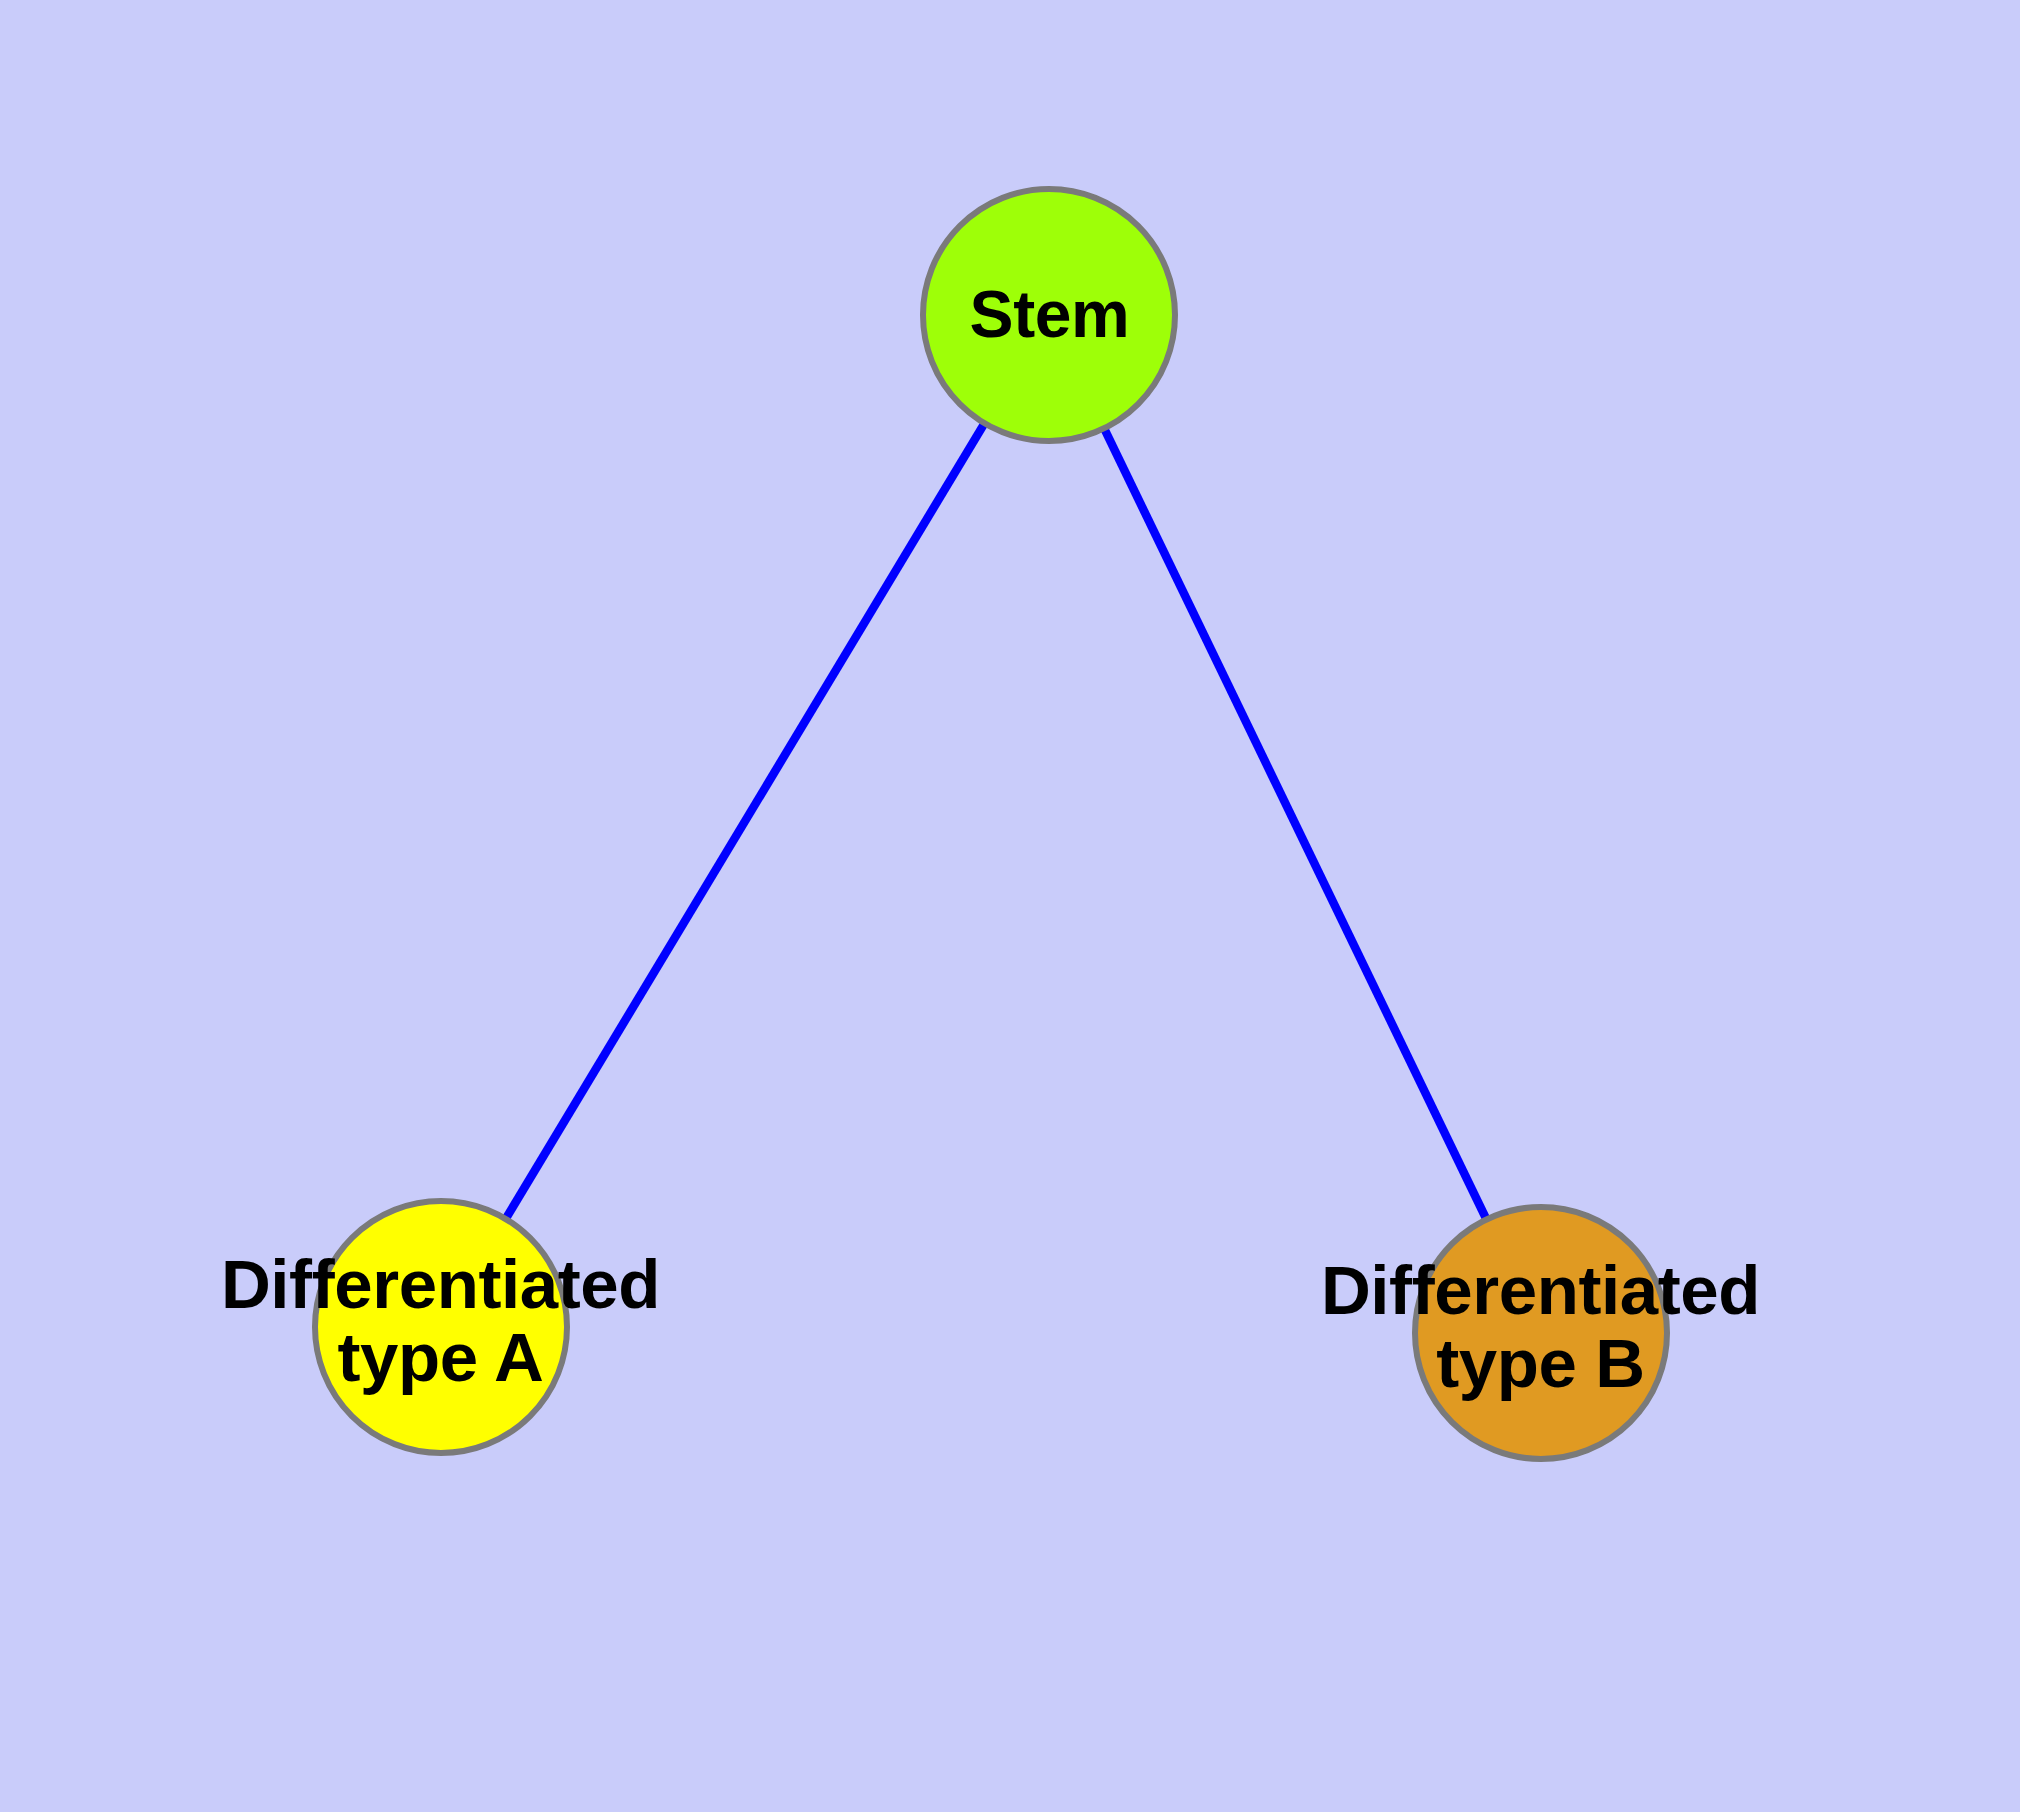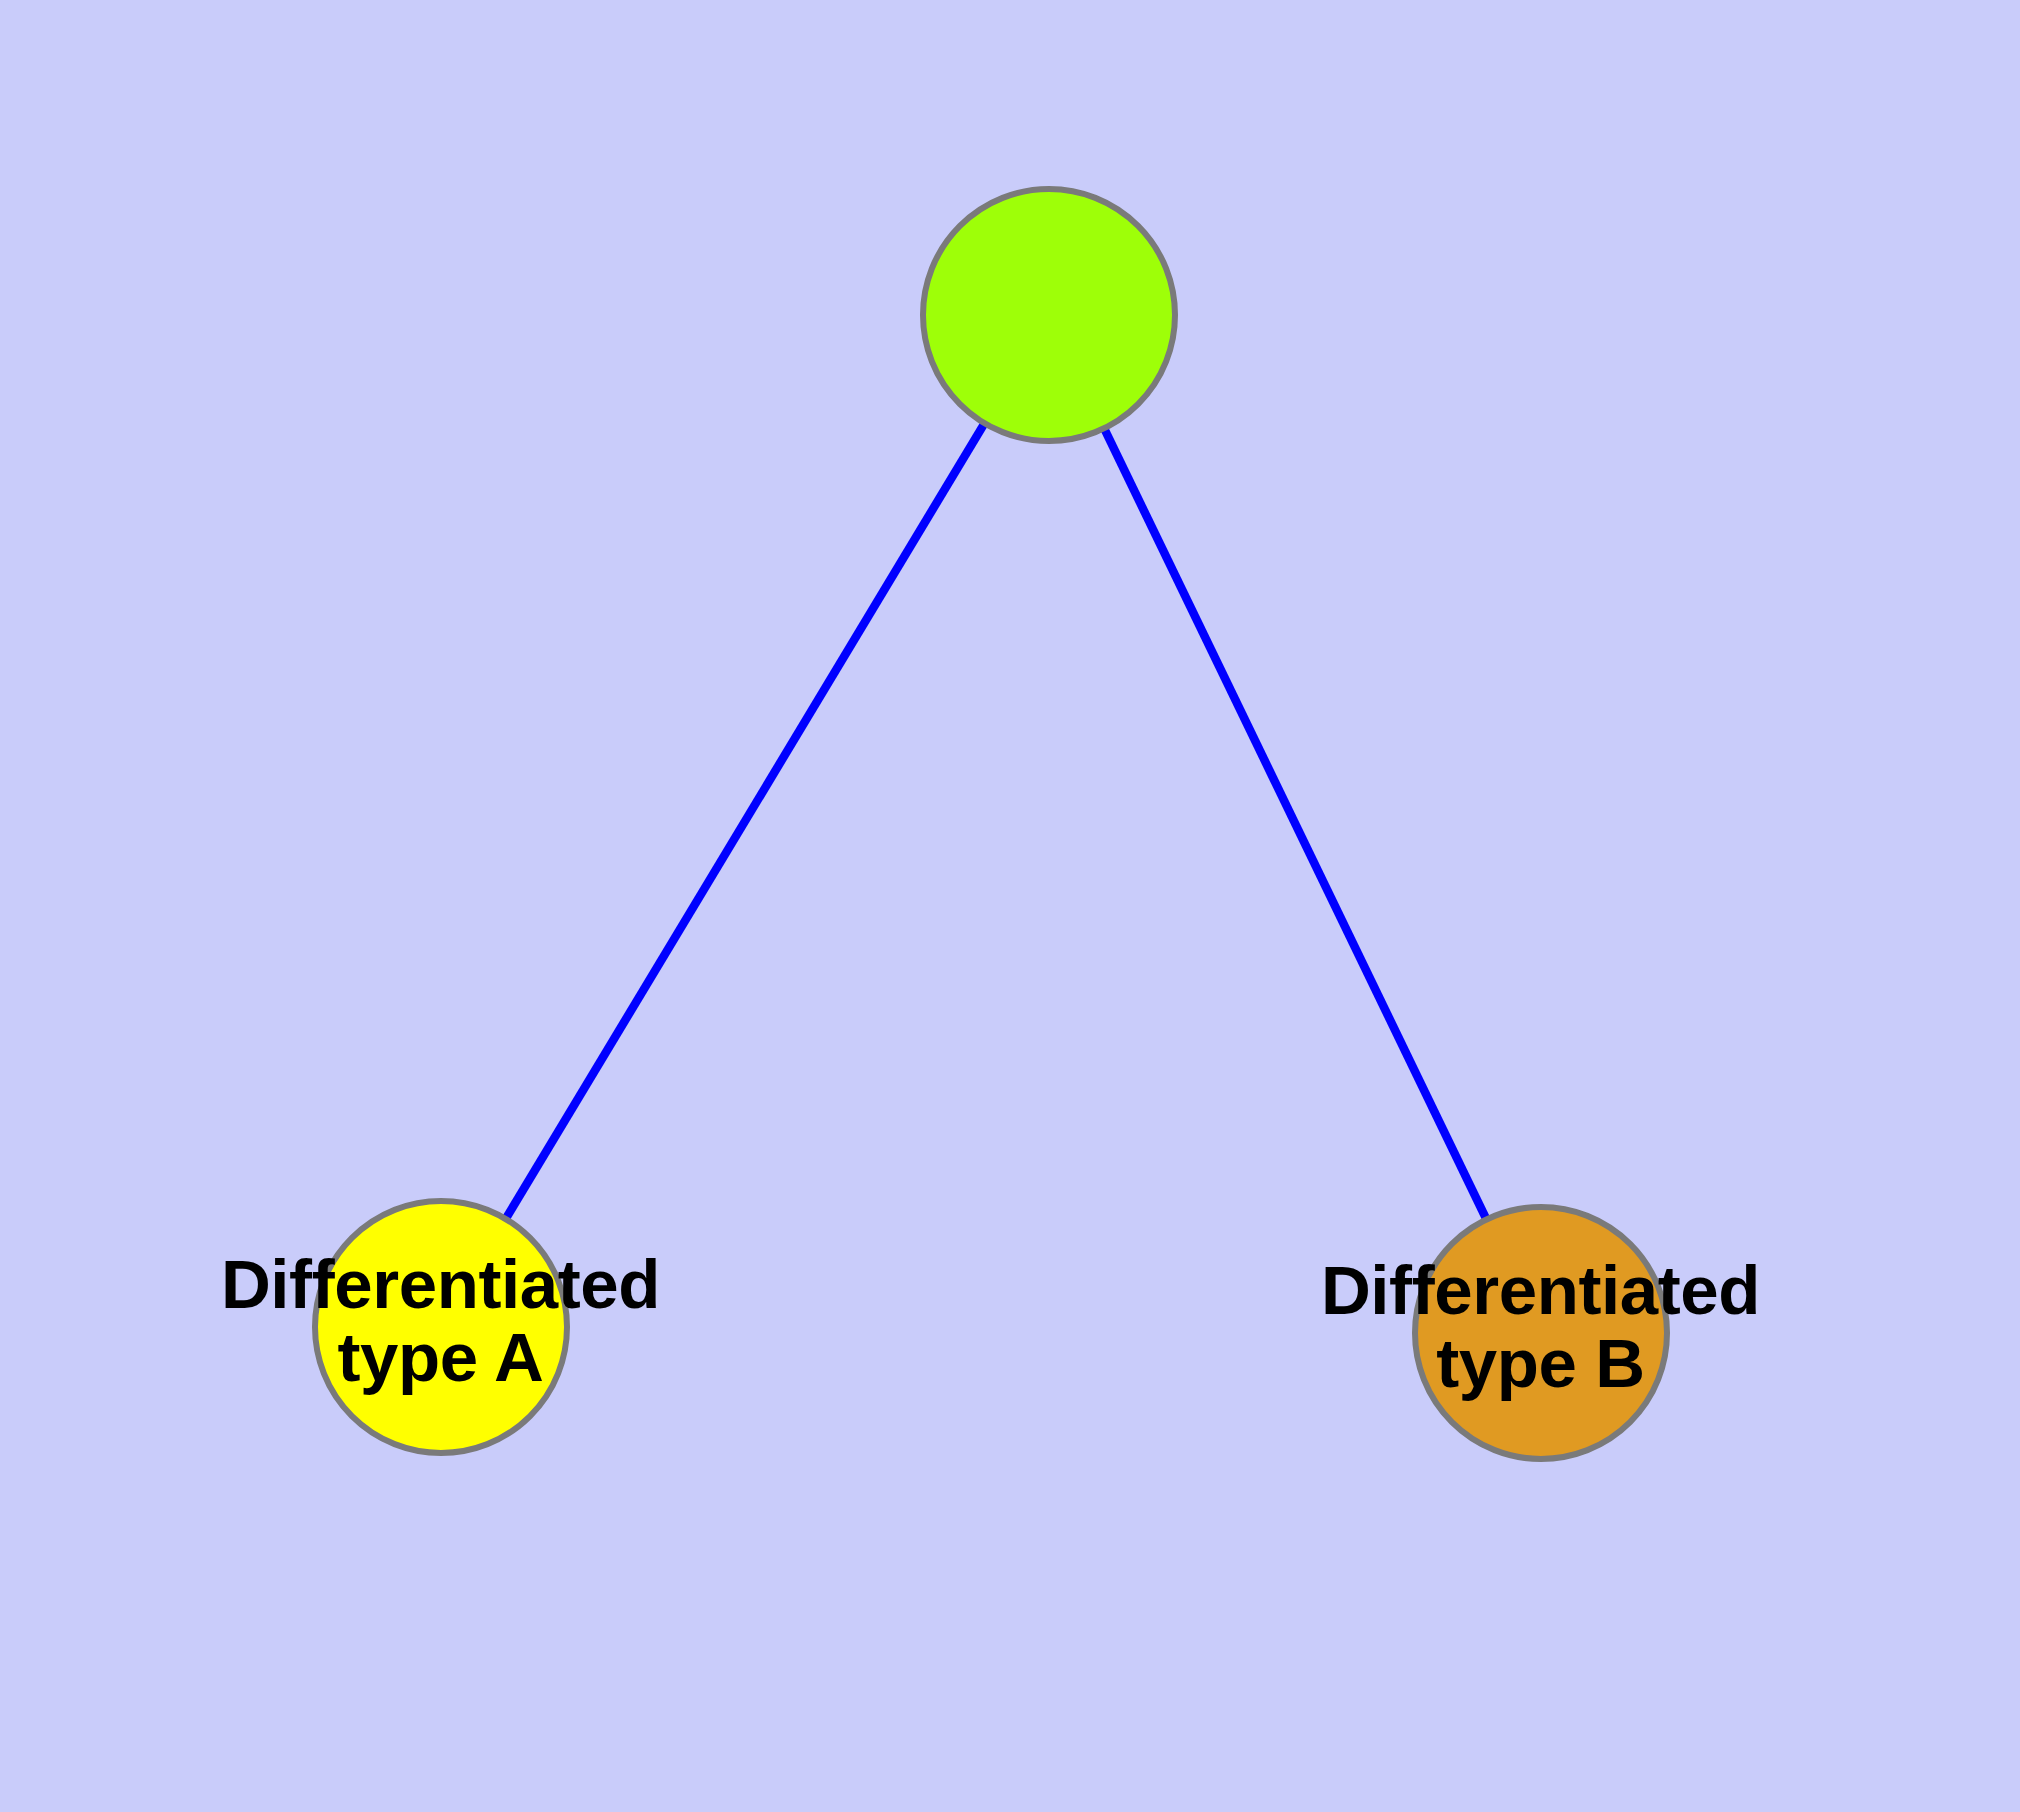--- a/index.html
+++ b/index.html
@@ -59,20 +59,21 @@
     <line x1="1238" y1="372" x2="520" y2="1565" stroke="#0000ff" stroke-width="10" stroke-linecap="butt"></line>
     <line x1="1238" y1="372" x2="1818" y2="1572" stroke="#0000ff" stroke-width="10" stroke-linecap="butt"></line>
   </svg>
 
   <div class="node" style="left:920px; top:186px; width:258px; height:258px; background:#9eff08;"></div>
 
   <div class="node" style="left:312px; top:1198px; width:258px; height:258px; background:#ffff00;"></div>
 
   <div class="node" style="left:1412px; top:1204px; width:258px; height:258px; background:#e09a22;"></div>
 
+  <div class="node-label label-stem" style="left:541px; top:280px; width:1017px;">Stem</div>
 
   <div class="node-label label-wide" style="left:-68px; top:1248px;">Differentiated
 type A</div>
 
   <div class="node-label label-wide" style="left:1032px; top:1254px;">Differentiated
 type B</div>
 
 </div>
 
 

